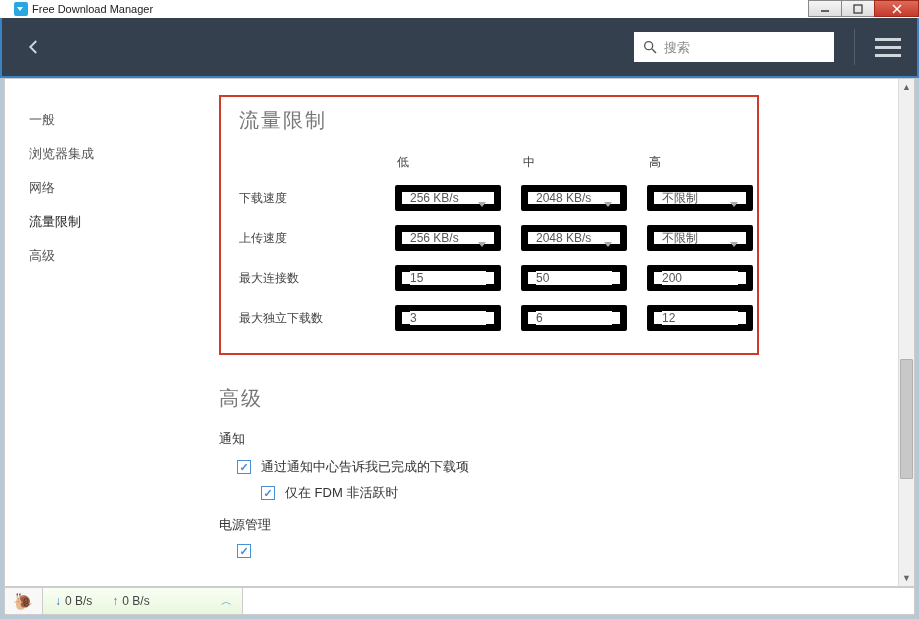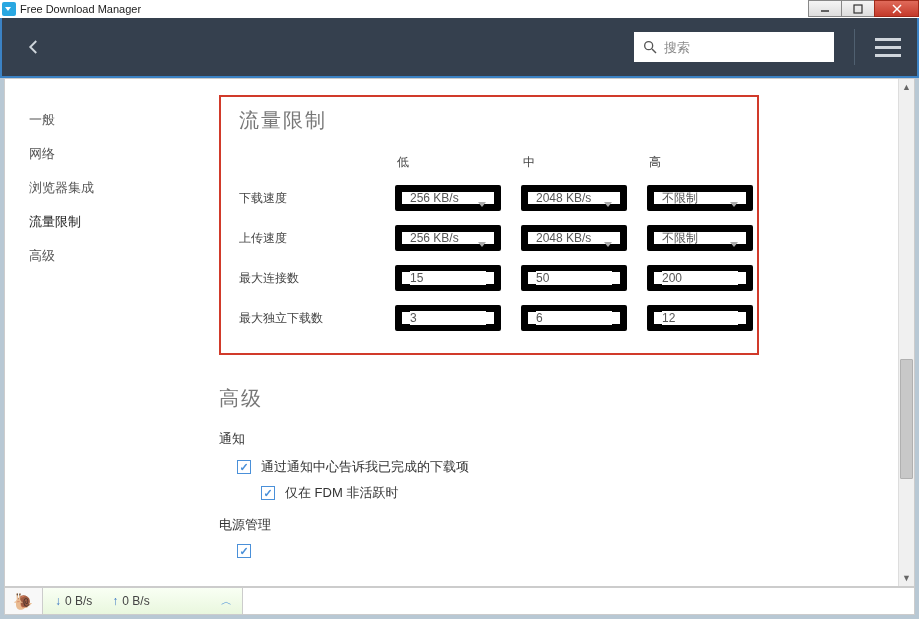--- a/index.html
+++ b/index.html
@@ -1,19 +1,19 @@
 <!DOCTYPE html>
 <html><head>
 <meta charset="utf-8">
 <style>
   * { box-sizing: border-box; margin: 0; padding: 0; font-family: "Microsoft YaHei", Arial, sans-serif; }
   body { width: 919px; height: 619px; background: #b8c8d4; overflow: hidden; position: relative; }
 
   
-  .titlebar { height: 18px; background: #fff; display: flex; align-items: center; font-size: 11px; color: #222; padding-left: 2px; position: relative; }
+  .titlebar { height: 18px; background: #fff; display: flex; align-items: center; font-size: 11px; color: #222; padding-left: 14px; position: relative; }
   .titlebar .icon { width: 14px; height: 14px; background: #29a7e1; margin-right: 4px; border-radius: 2px; position: relative; }
   .titlebar .icon::after { content:''; position:absolute; left:3px; top:5px; width:0; height:0; border-left:3px solid transparent; border-right:3px solid transparent; border-top:4px solid #fff; }
   .winbtns { position: absolute; right: 0; top: 0; display: flex; }
   .winbtn { width: 34px; height: 17px; border: 1px solid #888; background: linear-gradient(#f5f5f5,#ddd); display:flex; align-items:center; justify-content:center; font-size: 9px; color:#333; margin-left:-1px;}
   .winbtn.close { background: linear-gradient(#e06a5a,#c43a2a); color:#fff; width: 45px; border-color:#a02a1a;}
   .winbtn svg { width:10px; height:10px; }
 
   
   .header { height: 60px; background: #35404e; display: flex; align-items: center; padding: 0 16px; position: relative; border: 2px solid #3b82c4; border-top:none; }
   .back-btn { width: 32px; height: 32px; display:flex; align-items:center; justify-content:center; color:#d0d6dc; cursor:pointer;}
@@ -111,22 +111,22 @@
       <span></span>
       <span></span>
       <span></span>
     </div>
   </div>
 </div>
 
 <div class="main">
   <div class="sidebar">
     <div class="side-item">一般</div>
+    <div class="side-item">浏览器集成</div>
     <div class="side-item">网络</div>
-    <div class="side-item">浏览器集成</div>
     <div class="side-item active">流量限制</div>
     <div class="side-item">高级</div>
   </div>
 
   <div class="content">
 
     <div class="traffic-box">
       <div class="section-title">流量限制</div>
       <div class="tgrid">
         <div></div>

